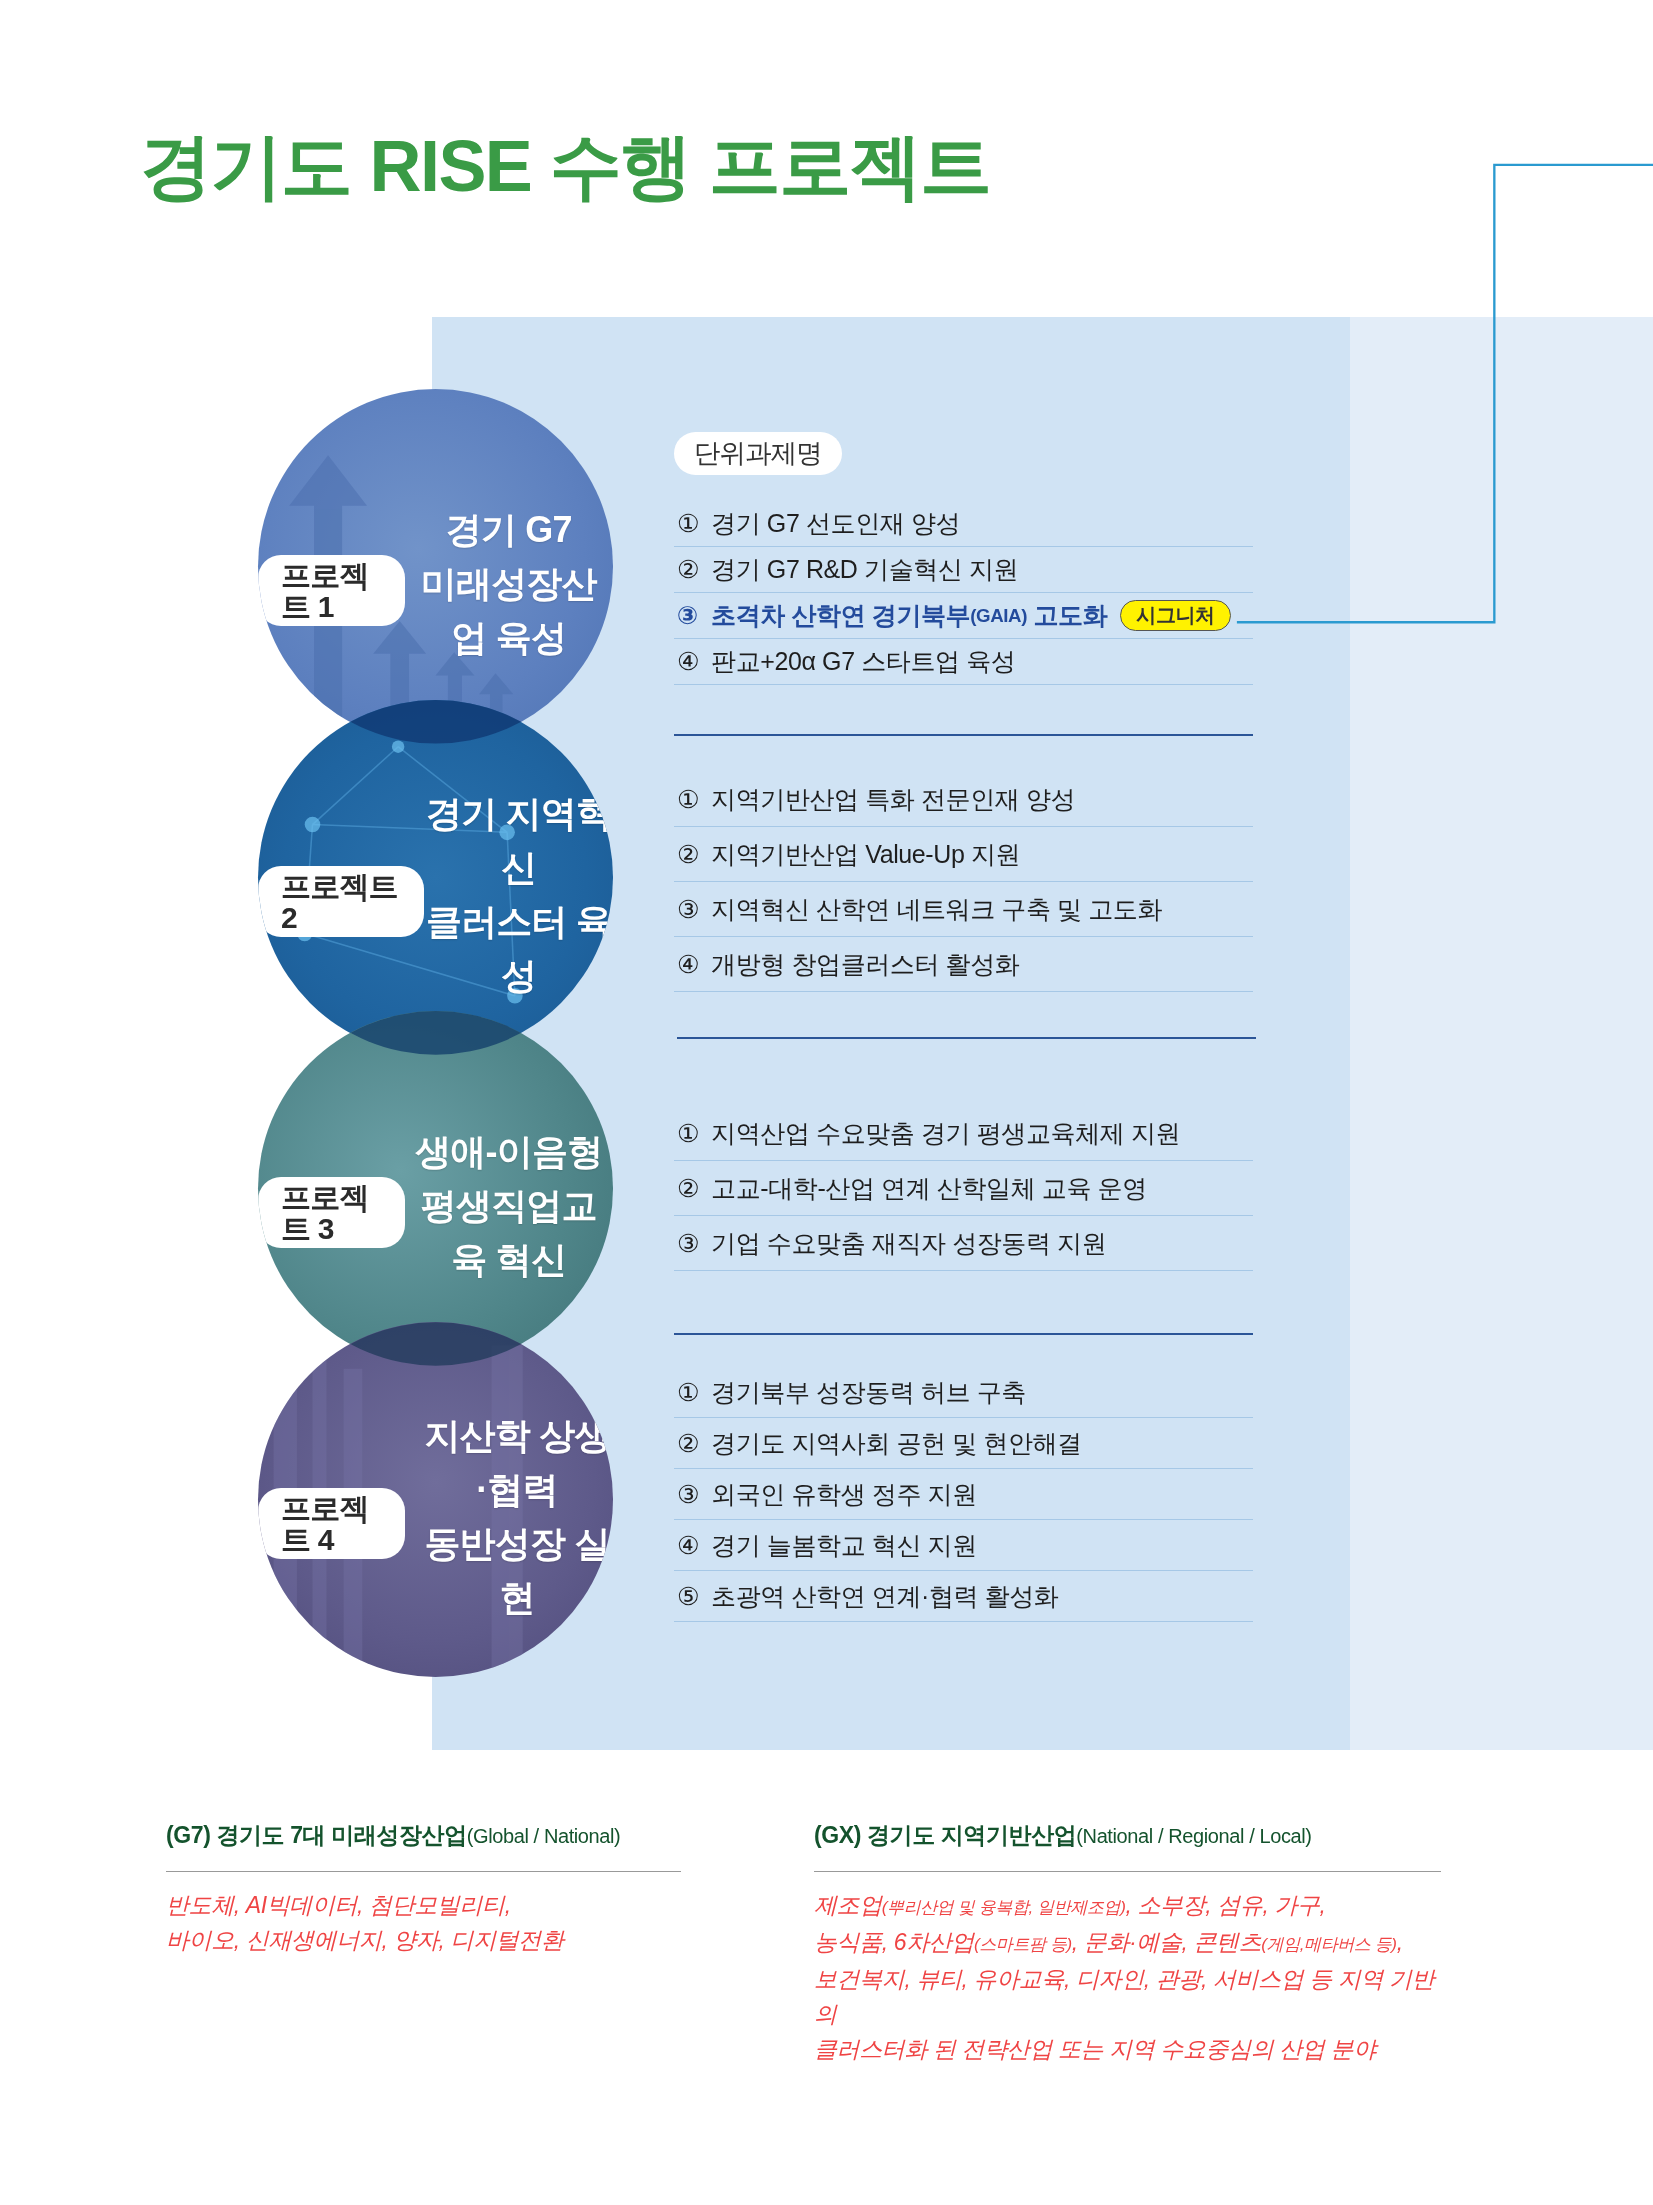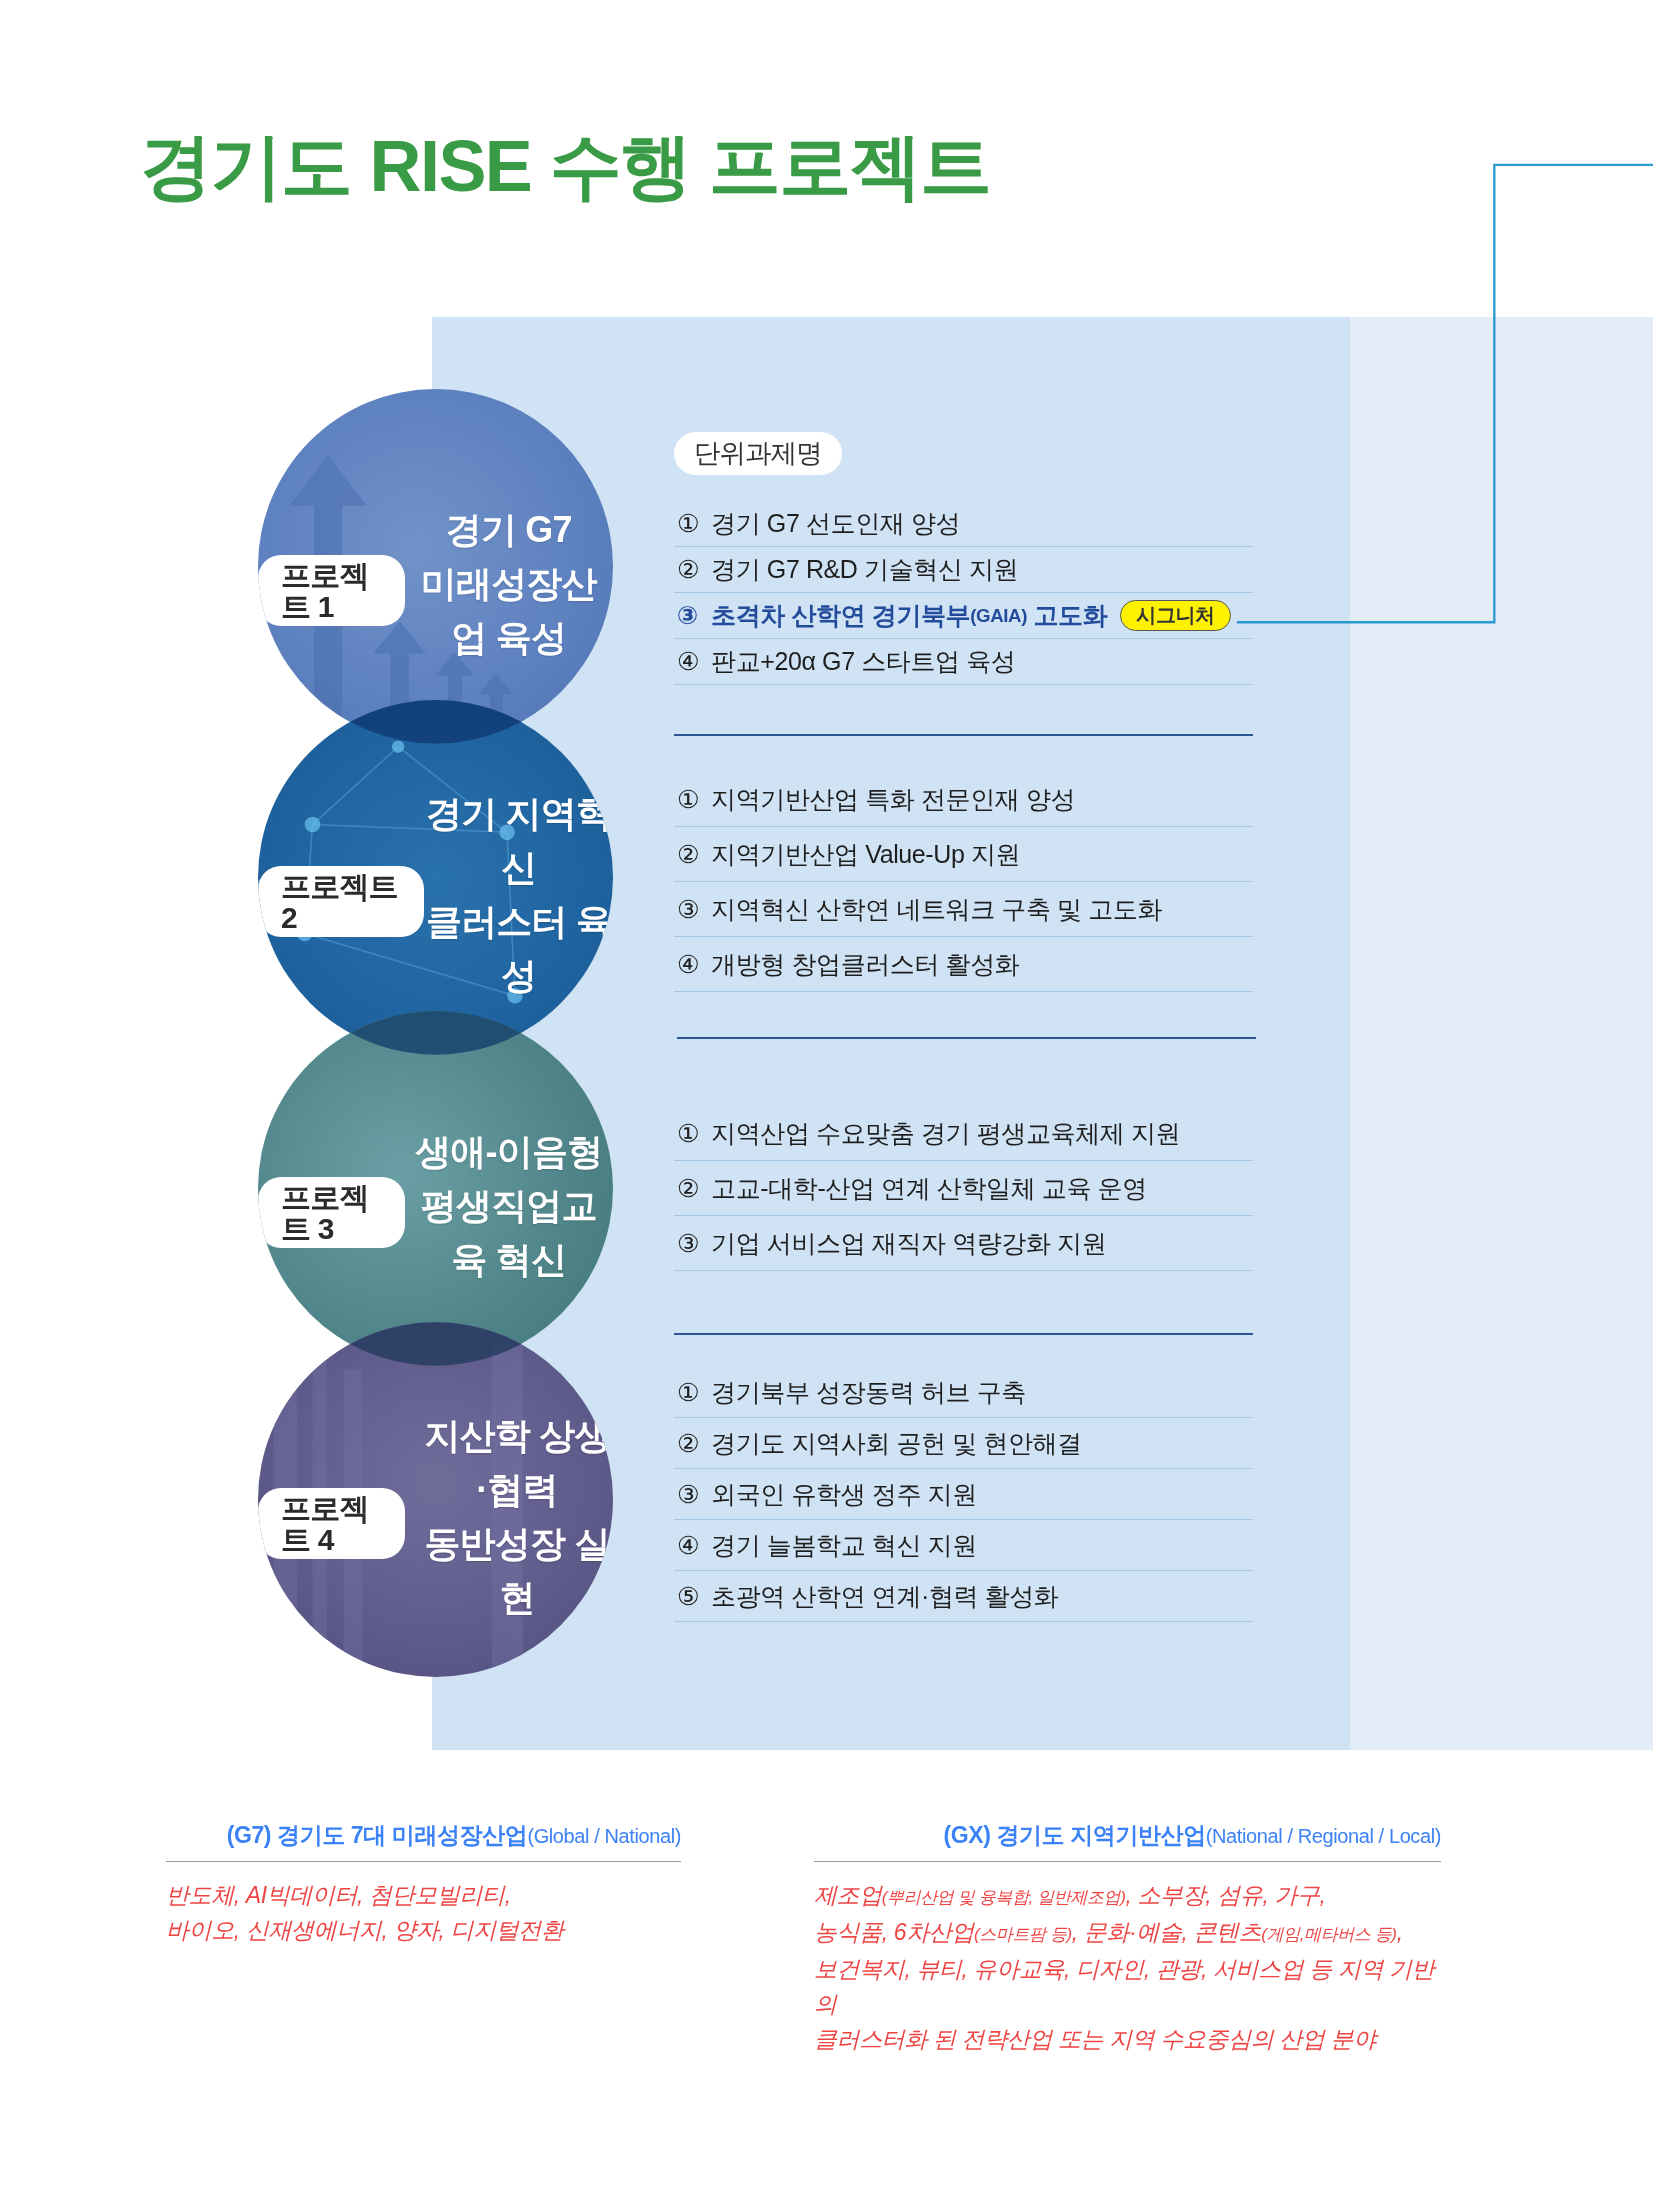--- a/index.html
+++ b/index.html
@@ -39,21 +39,21 @@
   .g2 { top: 772px; }
   .g2 .item { height: 55px; }
   .g3 { top: 1106px; }
   .g3 .item { height: 55px; }
   .g4 { top: 1367px; }
   .g4 .item { height: 51px; }
 
   .sep { position: absolute; height: 2.3px; background: #2b5597; }
 
   .footer-col { position: absolute; top: 1820px; }
-  .footer-col h3 { font-size: 23px; font-weight: 700; color: #3b82f6; letter-spacing: -0.4px; line-height: 31px; padding-bottom: 9px; border-bottom: 1.6px solid #999; white-space: nowrap; text-align: right; }
+  .footer-col h3 { font-size: 23px; font-weight: 700; color: #14532d; letter-spacing: -0.4px; line-height: 31px; padding-bottom: 19px; border-bottom: 1.6px solid #999; white-space: nowrap; }
   .footer-col h3 .sub { font-size: 20px; font-weight: 400; }
   .footer-col p { font-size: 23px; line-height: 35px; color: #ef4444; margin-top: 15.6px; letter-spacing: -0.4px; font-style: italic; }
   .footer-col p .s { font-size: 17px; }
   .fc1 { left: 166px; width: 515px; }
   .fc2 { left: 814px; width: 627px; }
 </style>
 </head>
 <body>
 
 <div class="title">경기도 RISE 수행 프로젝트</div>
@@ -196,21 +196,21 @@
   <div class="item">
     <span class="num">①</span>
     <span>지역산업 수요맞춤 경기 평생교육체제 지원</span>
   </div>
   <div class="item">
     <span class="num">②</span>
     <span>고교-대학-산업 연계 산학일체 교육 운영</span>
   </div>
   <div class="item">
     <span class="num">③</span>
-    <span>기업 서비스업 재직자 역량강화 지원</span>
+    <span>기업 수요맞춤 재직자 성장동력 지원</span>
   </div>
 </div>
 <div class="sep" style="left:674px;top:1333px;width:579px;"></div>
 
 <div class="group g4">
   <div class="item">
     <span class="num">①</span>
     <span>경기북부 성장동력 허브 구축</span>
   </div>
   <div class="item">

